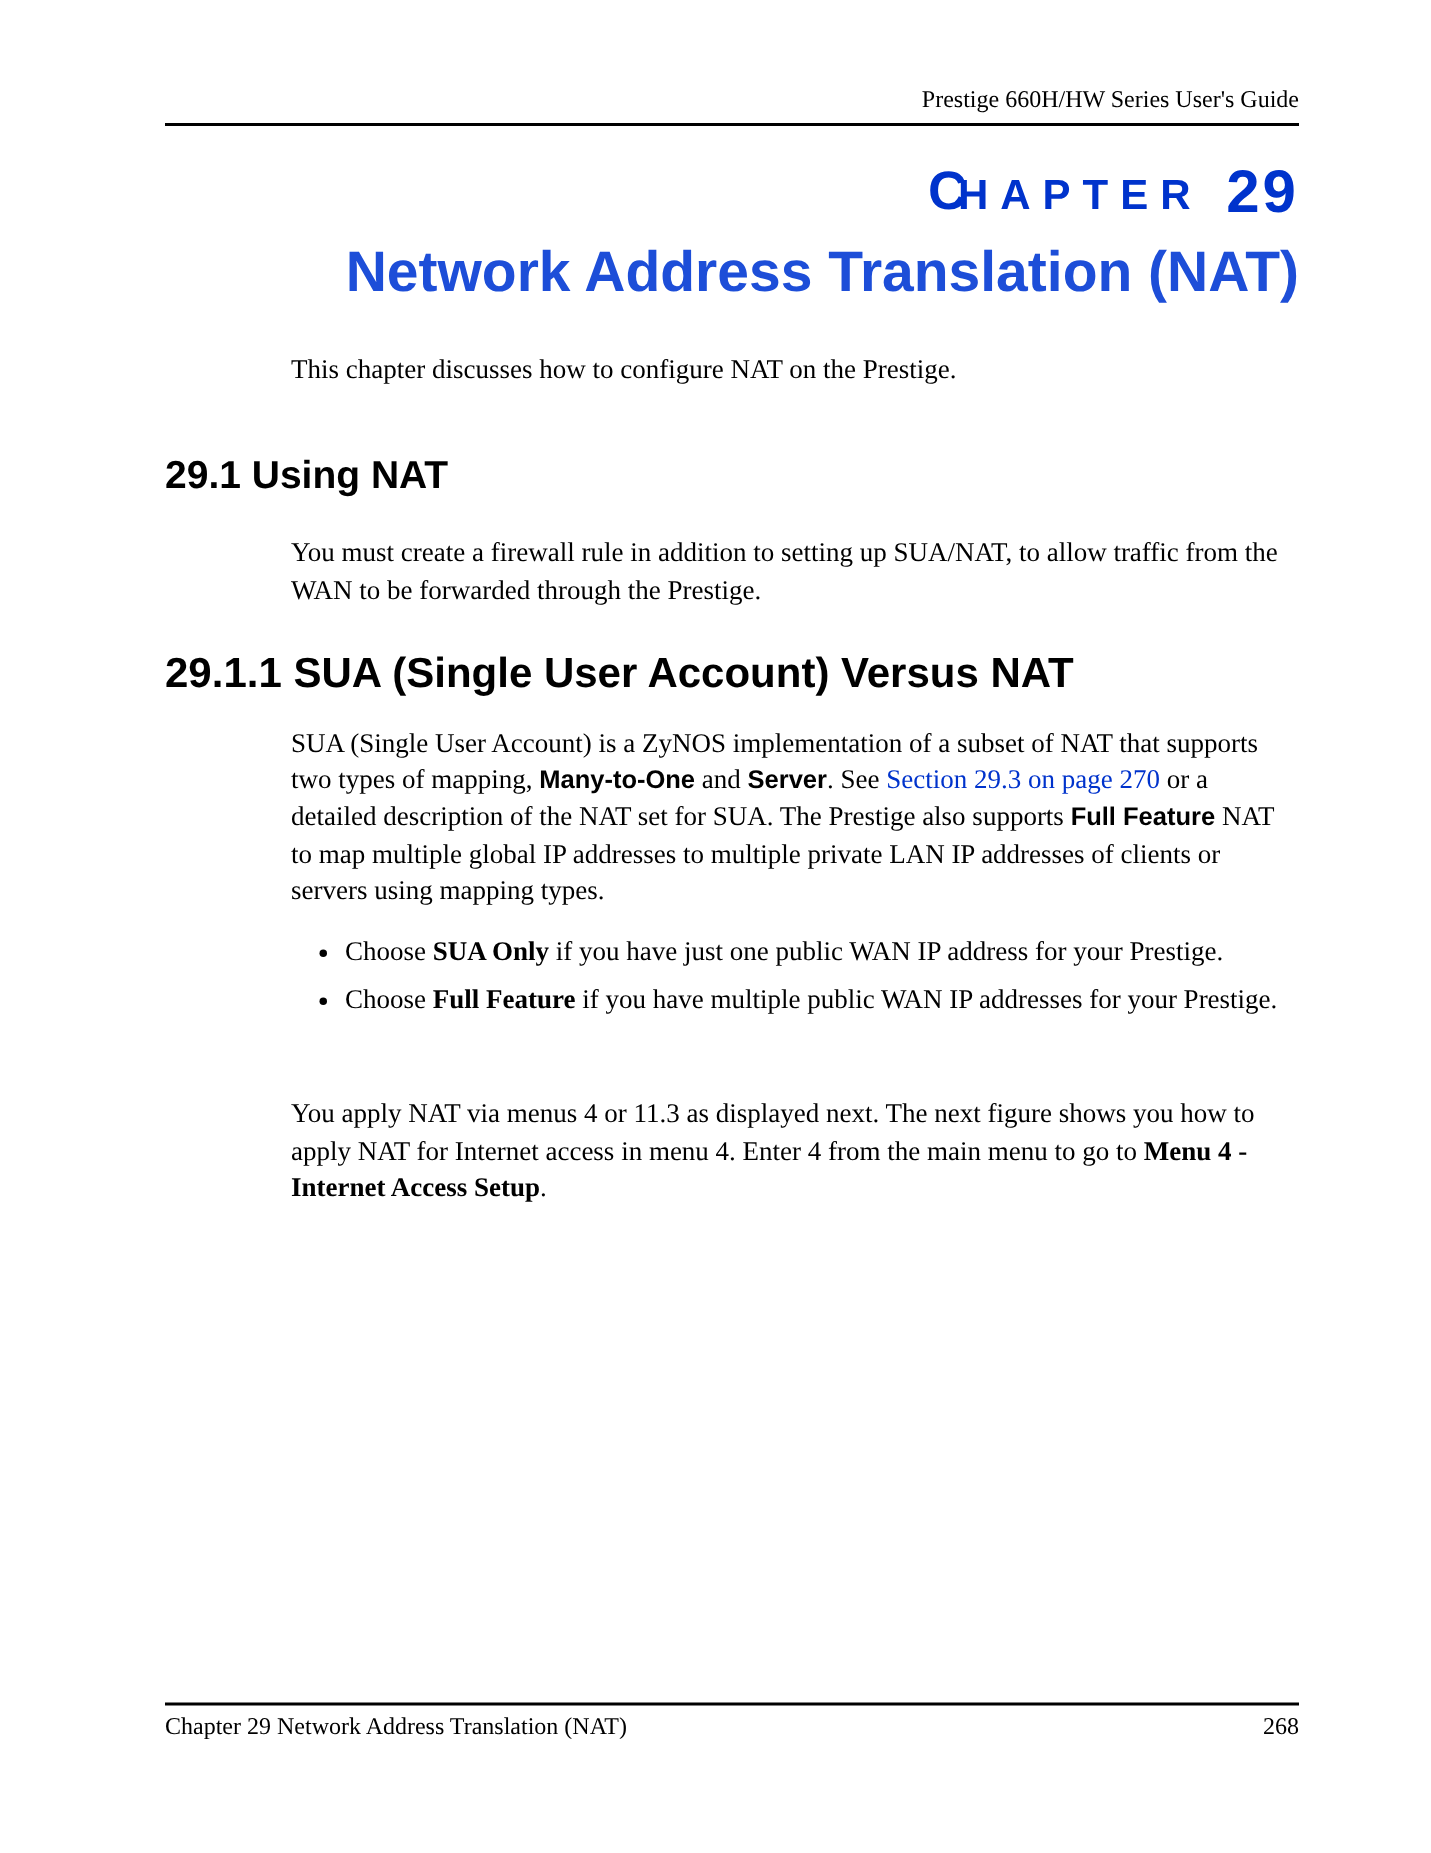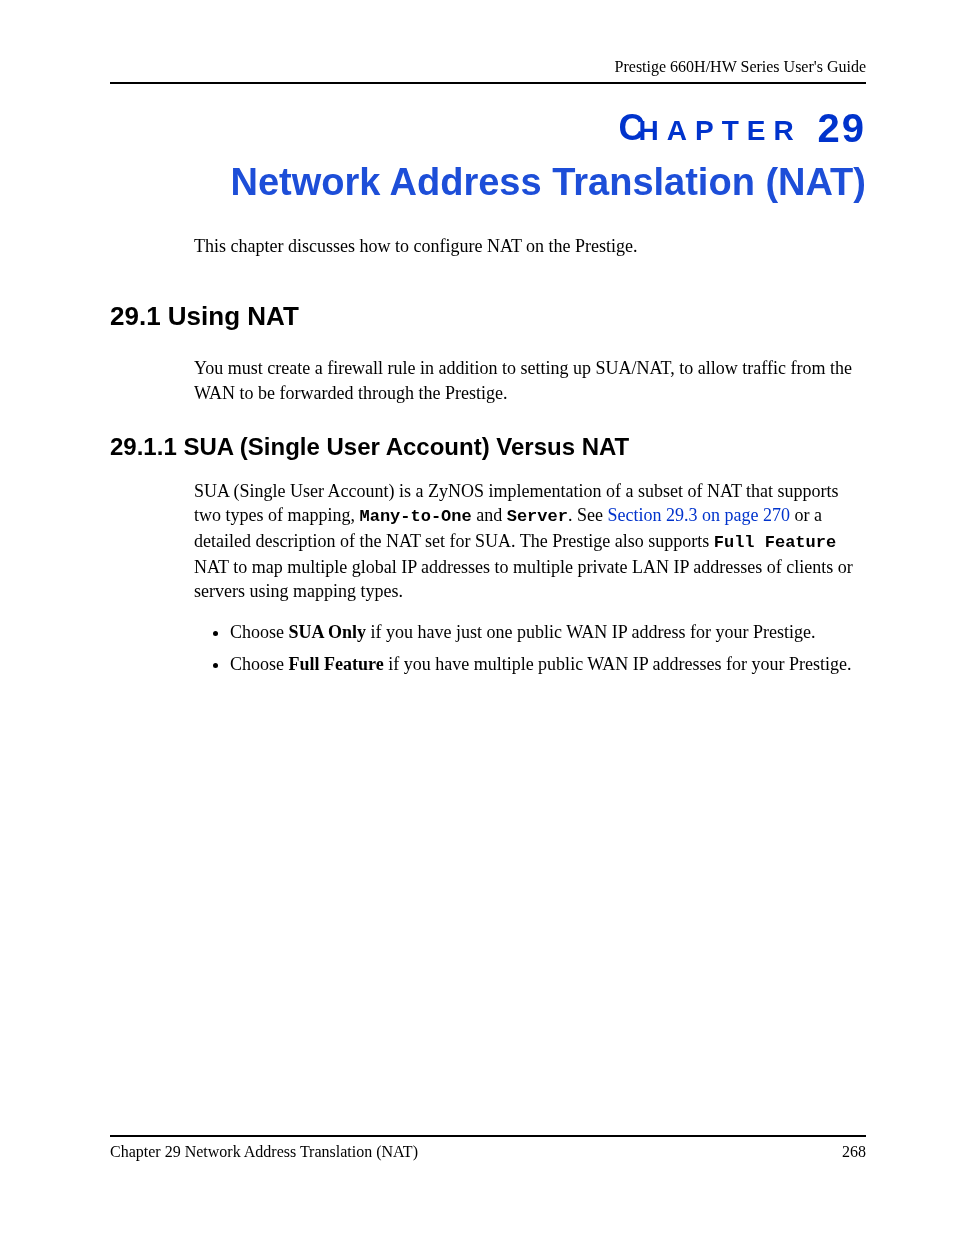--- a/index.html
+++ b/index.html
@@ -62,31 +62,31 @@
   }
   .h1 {
     font-family: Arial, Helvetica, sans-serif;
     font-weight: bold;
     font-size: 26px;
     margin-bottom: 24px;
   }
   .h2 {
     font-family: Arial, Helvetica, sans-serif;
     font-weight: bold;
-    font-size: 24px;
+    font-size: 28px;
     margin-bottom: 18px;
     margin-top: 28px;
   }
   .body-para {
     margin-left: 84px;
     font-size: 18px;
     line-height: 1.35;
     margin-bottom: 12px;
   }
-  .bold { font-weight: bold; font-family: Liberation Mono, monospace; font-size: 17px; text-align: right;}
+  .bold { font-weight: bold; font-family: Liberation Sans, sans-serif; font-size: 17px; text-align: right;}
   .tbold { font-weight: bold; }
   .link { color: #0033cc; }
   ul.bullets {
     margin: 16px 0 0 84px;
     padding-left: 36px;
     font-size: 18px;
   }
   ul.bullets li { margin-bottom: 8px; line-height: 1.35;}
   .section-gap { height: 44px; }
   .footer {
@@ -132,20 +132,23 @@
     <li>
       <span>Choose </span><span class="tbold">SUA Only</span><span> if you have just one public WAN IP address for your Prestige.</span>
     </li>
     <li>
       <span>Choose </span><span class="tbold">Full Feature</span><span> if you have multiple public WAN IP addresses for your Prestige.</span>
     </li>
   </ul>
 
   <div class="section-gap"></div>
 
+  <div class="body-para">
+    <span>You apply NAT via menus 4 or 11.3 as displayed next. The next figure shows you how to apply NAT for Internet access in menu 4. Enter 4 from the main menu to go to </span><span class="tbold">Menu 4 - Internet Access Setup</span><span>.</span>
+  </div>
 </div>
 
 <div class="footer">
   <hr class="bottom-rule">
   <div class="footer-row">
     <span>Chapter 29 Network Address Translation (NAT)</span>
     <span>268</span>
   </div>
 </div>
 

